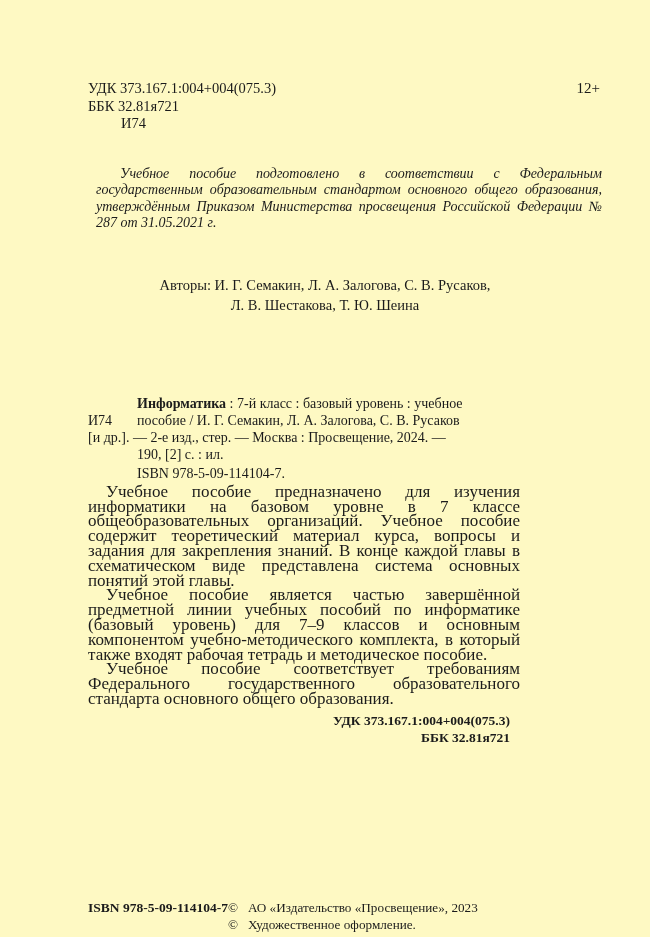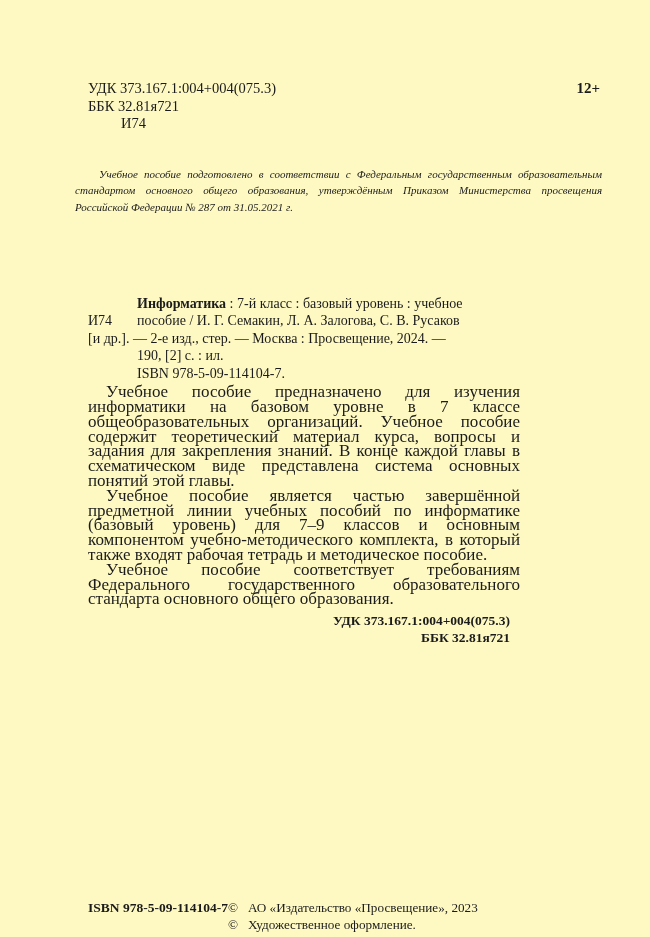--- a/index.html
+++ b/index.html
@@ -16,25 +16,25 @@
   }
   .header-row {
     display: flex;
     justify-content: space-between;
     align-items: flex-start;
     padding: 80px 50px 0 88px;
     font-size: 14.5px;
     line-height: 17.5px;
   }
   .author-index { margin-left: 33px; }
-  .age-badge { font-weight: bold; font-size: 15px; }
+  .age-badge { font-weight: normal; font-size: 15px; }
   .standard-note {
-    margin: 33px 48px 0 75px;
+    margin: 33px 48px 0 96px;
     font-style: italic;
-    font-size: 11px;
+    font-size: 14px;
     line-height: 16.6px;
     text-align: justify;
     text-indent: 24px;
   }
   .authors {
     margin-top: 43px;
     text-align: center;
     font-size: 14.5px;
     line-height: 20px;
   }
@@ -87,20 +87,24 @@
     <div class="udk-block">
       <div>УДК 373.167.1:004+004(075.3)</div>
       <div>ББК 32.81я721</div>
       <div class="author-index">И74</div>
     </div>
     <div class="age-badge">12+</div>
   </div>
 
   <p class="standard-note">Учебное пособие подготовлено в соответствии с Федеральным государственным образовательным стандартом основного общего образования, утверждённым Приказом Министерства просвещения Российской Федерации № 287 от 31.05.2021 г.</p>
 
+  <div class="authors">
+    <div>Авторы: И. Г. Семакин, Л. А. Залогова, С. В. Русаков,</div>
+    <div>Л. В. Шестакова, Т. Ю. Шеина</div>
+  </div>
 
   <div class="bib">
     <div class="bib-line indent"><span class="bold">Информатика</span><span> : 7-й класс : базовый уровень : учебное</span></div>
     <div class="bib-line"><span class="bib-index">И74</span><span>пособие / И. Г. Семакин, Л. А. Залогова, С. В. Русаков</span></div>
     <div class="bib-line">[и др.]. — 2-е изд., стер. — Москва : Просвещение, 2024. —</div>
     <div class="bib-line indent">190, [2] с. : ил.</div>
     <div class="bib-line isbn-line">ISBN 978-5-09-114104-7.</div>
   </div>
 
   <div class="annotation">

